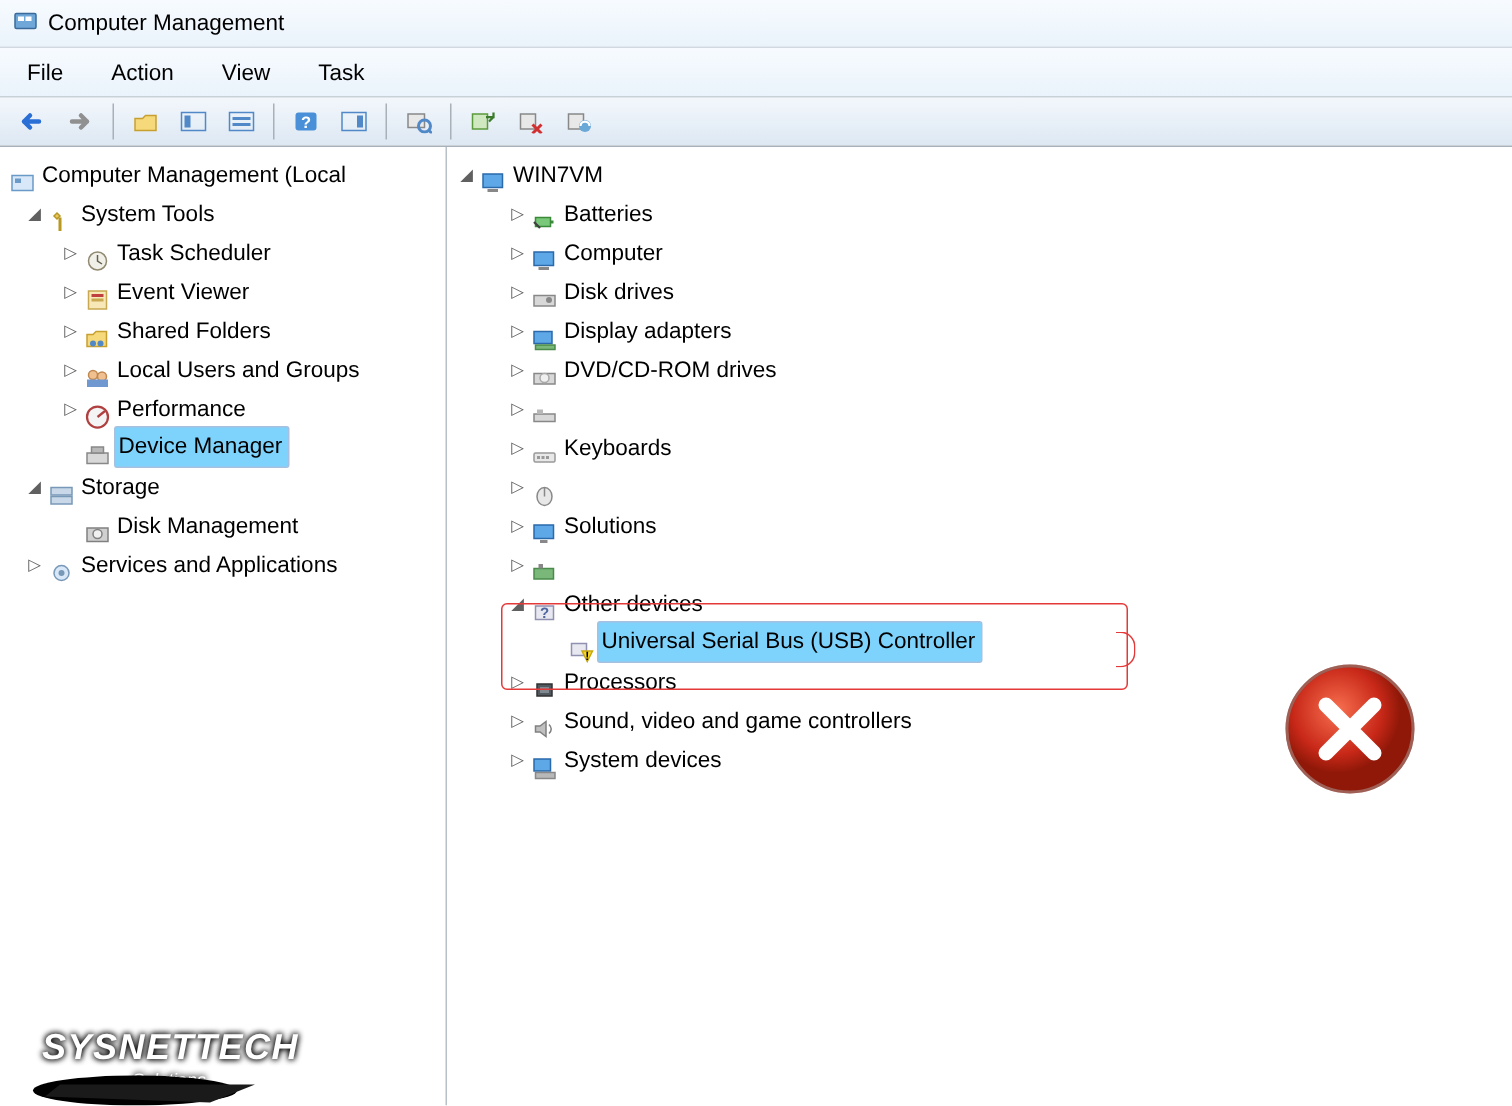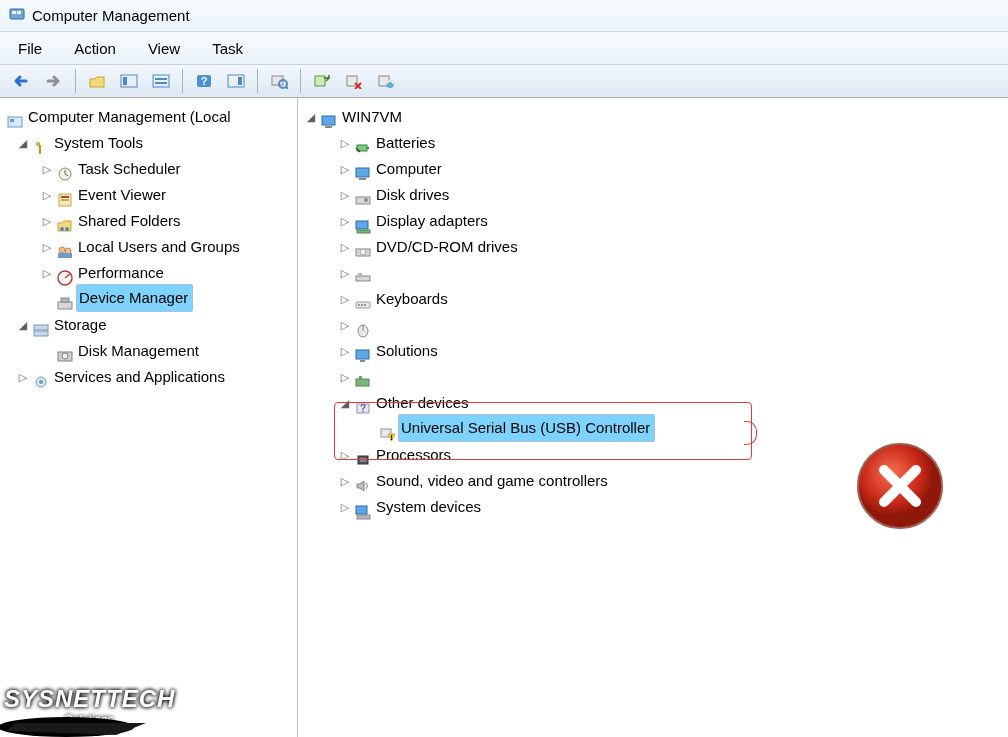--- a/index.html
+++ b/index.html
@@ -103,21 +103,21 @@
   border-radius: 0 10px 10px 0;
 }
 .error-badge {
   position: absolute;
   right: 60px;
   top: 340px;
   width: 96px; height: 96px;
 }
 .watermark {
   position: absolute;
-  left: 4px;
+  left: 28px;
   bottom: 10px;
   color: #fff;
   text-shadow: 0 0 4px #000, 0 0 4px #000;
   font-family: "Arial Black", sans-serif;
 }
 .watermark .wm1 { font-size: 24px; font-weight: 900; font-style: italic; letter-spacing: 1px; }
 .watermark .wm2 { font-size: 12px; font-style: italic; margin-left: 60px; }
 .watermark svg { position: absolute; left: -8px; top: 10px; }
 </style>
 </head>

